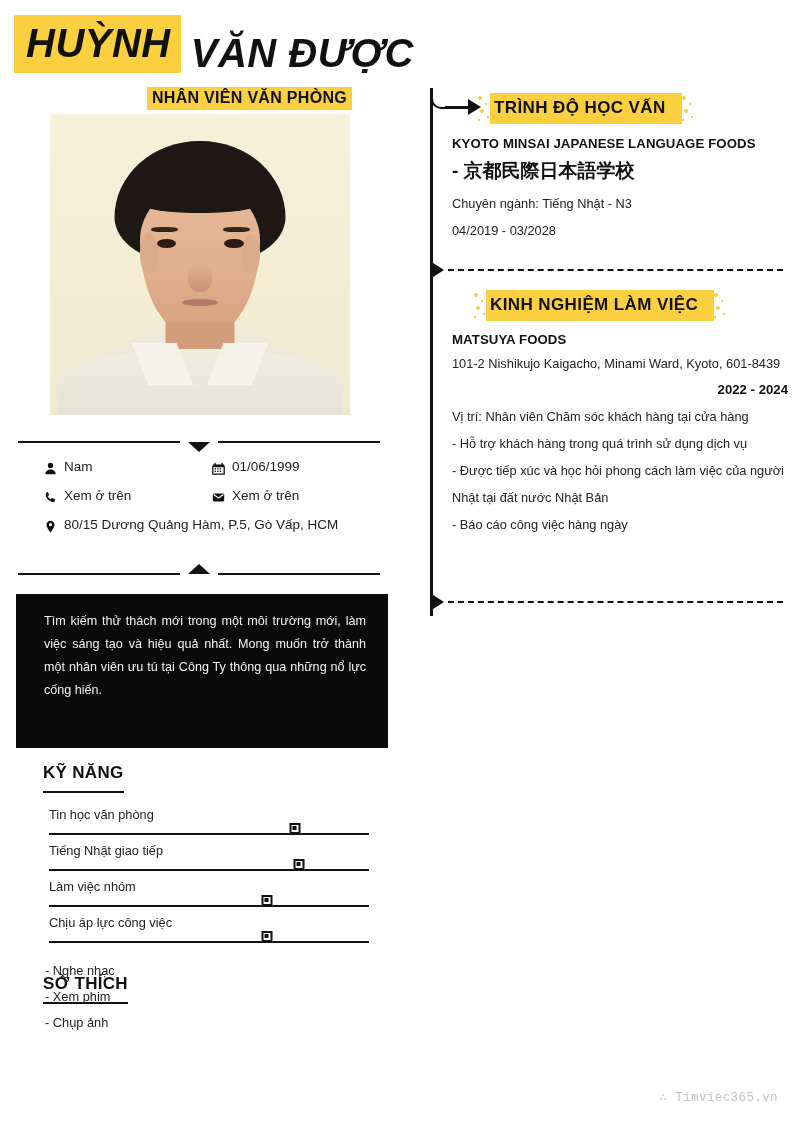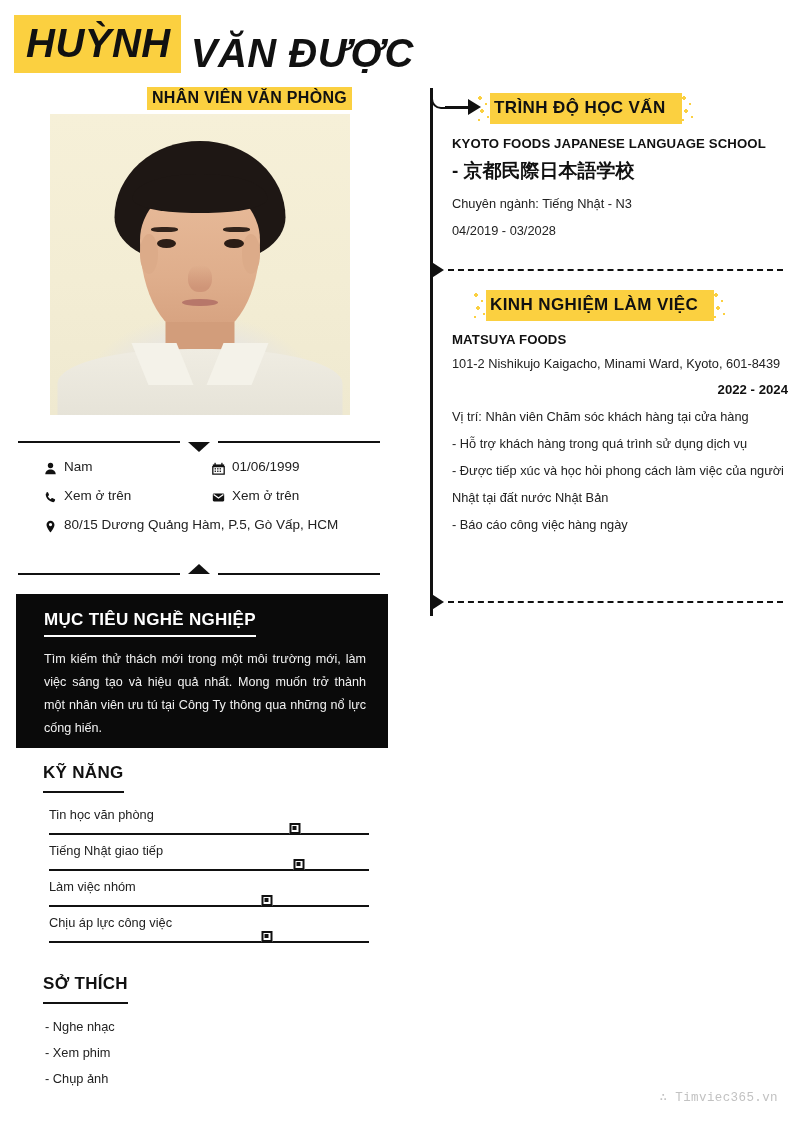--- a/index.html
+++ b/index.html
@@ -302,21 +302,21 @@
     content: "";
     position: absolute;
     left: 1px; top: 1px;
     width: 4px; height: 4px;
     background: #111;
   }
 
   
   .hobbies {
     position: absolute;
-    left: 45px; top: 1014px;
+    left: 45px; top: 958px;
     width: 320px;
   }
   .hobby {
     font-size: 12.8px;
     color: #222;
     line-height: 26px;
   }
 
   
   .right-col {
@@ -539,21 +539,20 @@
       </div>
     </div>
 
     <div class="divider up" id="div-bottom">
       <div class="line-l"></div>
       <div class="tri"></div>
       <div class="line-r"></div>
     </div>
 
     <div class="objective">
-      <div class="obj-title">MỤC TIÊU NGHỀ NGHIỆP</div>
       <div class="obj-text">Tìm kiếm thử thách mới trong một môi trường mới, làm việc sáng tạo và hiệu quả nhất. Mong muốn trở thành một nhân viên ưu tú tại Công Ty thông qua những nổ lực cống hiến.</div>
     </div>
 
     <div class="sec-head" id="skills-head">KỸ NĂNG</div>
     <div class="skills" id="skills-list">
         <div class="skill">
           <div class="skill-label">Tin học văn phòng</div>
           <div class="skill-track">
             <div class="skill-knob" style="left: 77%;"></div>
           </div>
@@ -591,21 +590,21 @@
     <div class="timeline"></div>
     <div class="tl-hook"></div>
     <div class="tl-hook-line"></div>
     <div class="tl-hook-head"></div>
     <div class="tl-arrow" id="tl-arrow-2"></div>
     <div class="tl-arrow" id="tl-arrow-3"></div>
 
     <div class="sec-badge" id="edu-badge">TRÌNH ĐỘ HỌC VẤN</div>
 
     <div class="blk" id="edu-blk">
-      <div class="b-strong">KYOTO FOODS JAPANESE LANGUAGE SCHOOL</div>
+      <div class="b-strong">KYOTO MINSAI JAPANESE LANGUAGE FOODS</div>
       <div class="b-jp">- 京都民際日本語学校</div>
       <div class="b-text">Chuyên ngành: Tiếng Nhật - N3</div>
       <div class="b-text">04/2019 - 03/2028</div>
     </div>
 
     <div class="dashed" id="dash-1"></div>
 
     <div class="sec-badge" id="exp-badge">KINH NGHIỆM LÀM VIỆC</div>
 
     <div class="blk" id="exp-blk">

